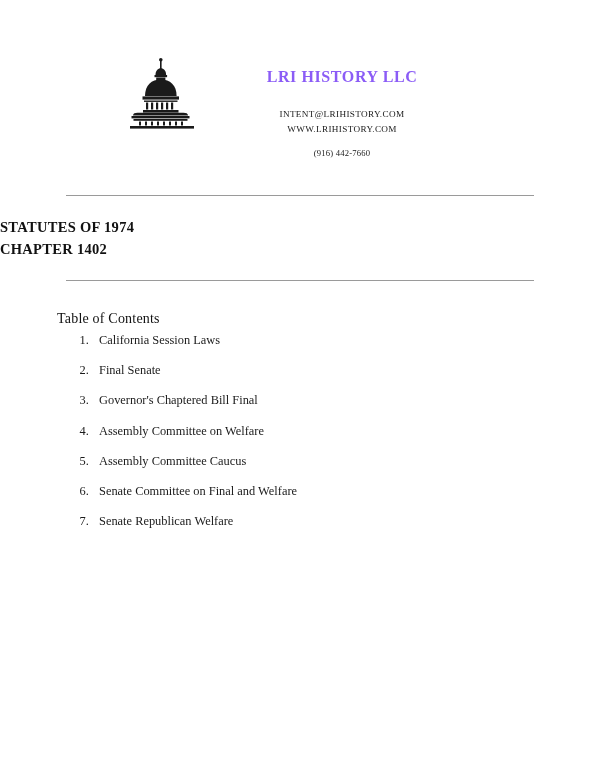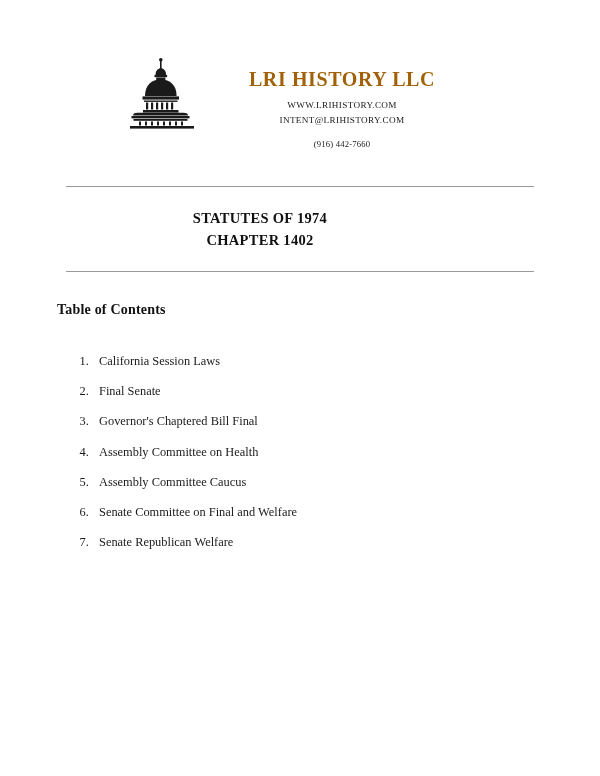--- a/index.html
+++ b/index.html
@@ -41,25 +41,25 @@
   }
   .logo svg { display: block; }
 
   .masthead {
     text-align: center;
     padding-top: 12px;
     width: 270px;
   }
   .company-name {
     font-family: "Liberation Serif", serif;
-    font-size: 20px;
+    font-size: 16px;
     font-weight: bold;
     letter-spacing: 0.6px;
-    color: #a16207;
-    margin-bottom: 9px;
+    color: #8b5cf6;
+    margin-bottom: 23px;
   }
   .contact-line {
     font-size: 9.2px;
     letter-spacing: 0.35px;
     color: #1a1a1a;
     margin-bottom: 5px;
     font-variant: small-caps;
   }
   .contact-line.phone {
     font-size: 8.6px;
@@ -72,41 +72,41 @@
   .rule {
     border: 0;
     border-top: 1px solid #9a9a9a;
     margin: 0 66px;
   }
   .rule-top { margin-top: 32px; }
   .rule-bottom { margin-top: 19px; }
 
   
   .title-block {
-    text-align: center;
+    text-align: left;
     padding: 20px 80px 0 0;
   }
   .title-line {
     font-size: 14.5px;
     font-weight: bold;
     letter-spacing: 0.3px;
     color: #111111;
     line-height: 1.55;
   }
 
   
   .toc-heading {
     margin: 30px 0 0 57px;
     font-size: 14px;
-    font-weight: bold;
+    font-weight: normal;
     color: #111111;
     letter-spacing: 0.2px;
   }
   ol.toc-list {
-    margin: 35px 0 0 0;
+    margin: 5px 0 0 0;
     padding: 0 4px 0 92px;
     list-style: decimal;
   }
   ol.toc-list li {
     font-size: 12.4px;
     line-height: 1.35;
     margin-bottom: 13.5px;
     color: #1a1a1a;
     padding-left: 7px;
   }
@@ -160,41 +160,41 @@
           <rect x="52" y="63.5" width="2" height="4"></rect>
           <rect x="58" y="63.5" width="2" height="4"></rect>
 
           <rect x="7" y="68" width="64" height="2.6"></rect>
         </g>
       </svg>
     </div>
 
     <div class="masthead">
       <div class="company-name">LRI HISTORY LLC</div>
+      <div class="contact-line">INTENT@LRIHISTORY.COM</div>
       <div class="contact-line">WWW.LRIHISTORY.COM</div>
-      <div class="contact-line">INTENT@LRIHISTORY.COM</div>
       <div class="contact-line phone">(916) 442-7660</div>
     </div>
 
   </div>
 
   <hr class="rule rule-top">
 
   <div class="title-block">
     <div class="title-line">STATUTES OF 1974</div>
     <div class="title-line">CHAPTER  1402</div>
   </div>
 
   <hr class="rule rule-bottom">
 
   <div class="toc-heading">Table of Contents</div>
 
   <ol class="toc-list">
     <li>California Session Laws</li>
     <li>Final Senate</li>
     <li>Governor's Chaptered Bill Final</li>
-    <li>Assembly Committee on Health</li>
+    <li>Assembly Committee on Welfare</li>
     <li>Assembly Committee Caucus</li>
     <li>Senate Committee on Final and Welfare</li>
     <li>Senate Republican Welfare</li>
   </ol>
 
 </div>
 
 </body></html>

